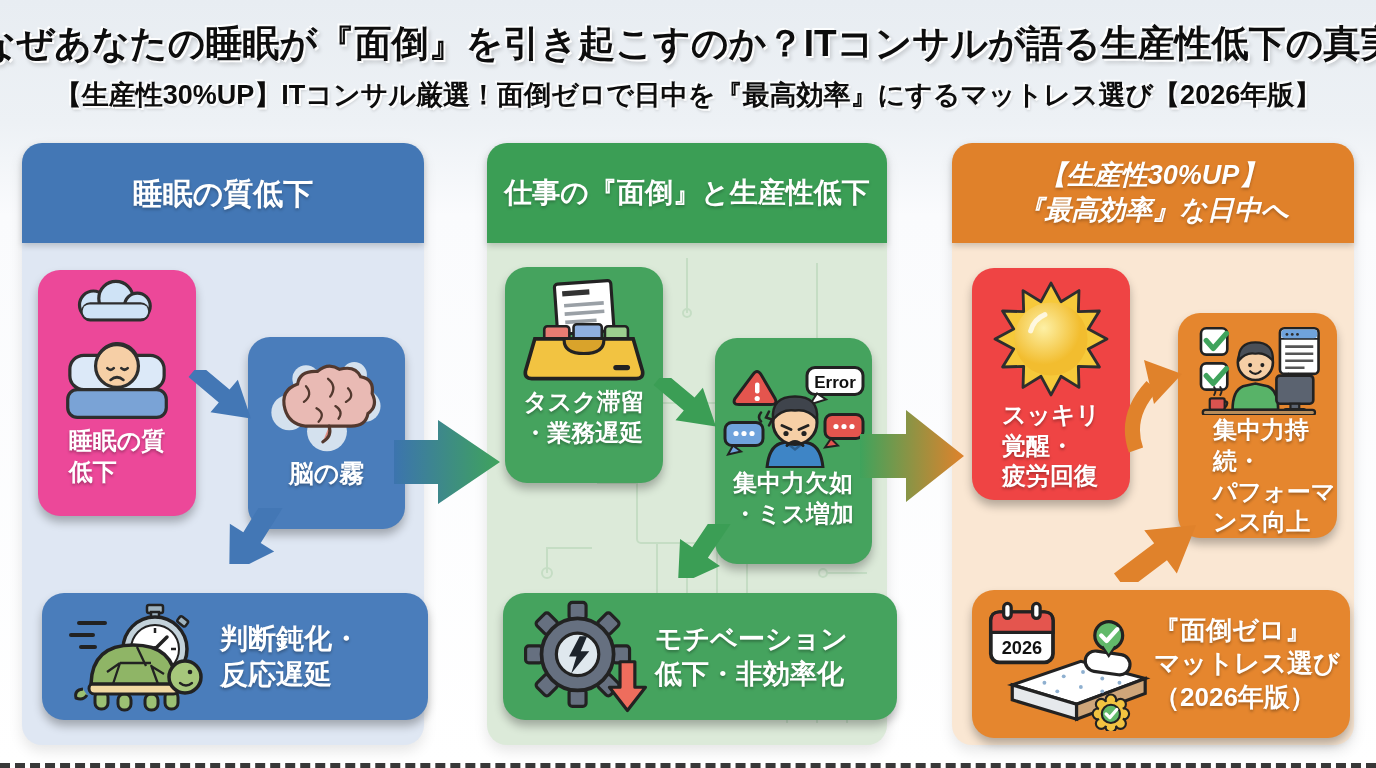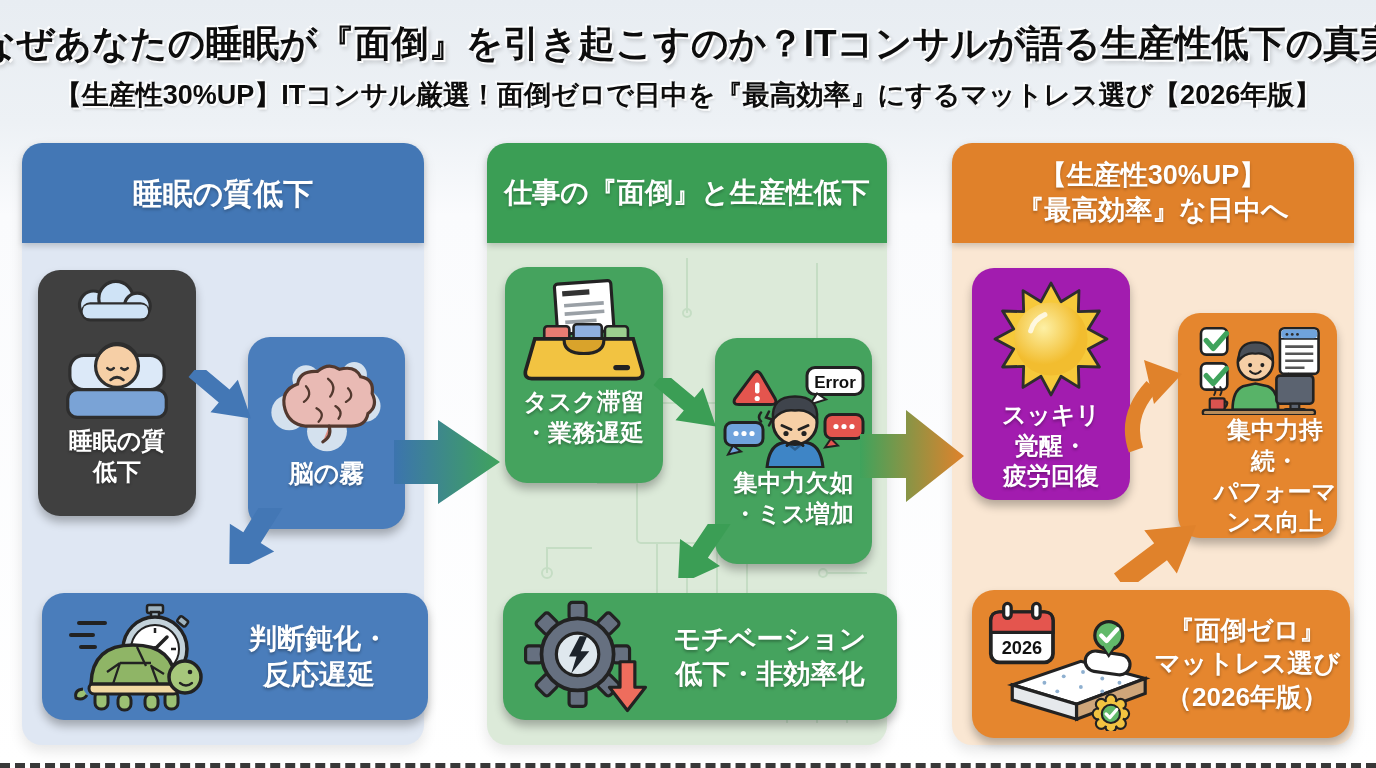--- a/index.html
+++ b/index.html
@@ -14,40 +14,40 @@
   .subtitle{font-size:27px;font-weight:bold;color:#0d0d0d;white-space:nowrap;
          text-shadow:2px 2px 0 rgba(255,255,255,.95),-2px -2px 0 rgba(255,255,255,.9),2px 3px 3px rgba(0,0,0,.15);}
   
   .col{position:absolute;top:143px;height:602px;border-radius:20px;box-shadow:0 6px 14px rgba(0,0,0,.10);}
   .col-head{position:absolute;left:0;top:0;width:100%;height:100px;border-radius:20px 20px 0 0;
             display:flex;align-items:center;justify-content:center;color:#fff;font-weight:bold;
             text-align:center;white-space:pre-line;line-height:1.3;box-shadow:0 3px 6px rgba(0,0,0,.18);
             text-shadow:0 2px 3px rgba(0,0,0,.25);}
   .card{position:absolute;border-radius:22px;box-shadow:0 6px 10px rgba(0,0,0,.28);
         display:flex;flex-direction:column;align-items:center;justify-content:flex-start;}
-  .card-label{color:#fff;font-weight:bold;text-align:center;white-space:pre-line;line-height:1.28;
+  .card-label{color:#fff;font-weight:bold;text-align:left;white-space:pre-line;line-height:1.28;
               text-shadow:0 2px 3px rgba(0,0,0,.3);}
   .card.wide{flex-direction:row;justify-content:flex-start;align-items:center;}
   .arrow{position:absolute;}
   .bottom-dash{position:absolute;left:0;top:763px;width:1376px;height:0;border-top:5px dashed #383838;}
 </style>
 </head>
 <body>
 
 <div class="stage">
 
   <div class="titlebox">
     <div class="title">なぜあなたの睡眠が『面倒』を引き起こすのか？ITコンサルが語る生産性低下の真実</div>
     <div class="subtitle">【生産性30%UP】ITコンサル厳選！面倒ゼロで日中を『最高効率』にするマットレス選び【2026年版】</div>
   </div>
 
   <section class="col" style="left:22px;width:402px;background:#dfe7f3;">
     <div class="col-head" style="background:#4377b5;font-size:30px;">睡眠の質低下</div>
 
-    <div class="card" style="left:16px;top:127px;width:158px;height:240px;background:#404040;padding-top:6px;">
+    <div class="card" style="left:16px;top:127px;width:158px;height:240px;background:#ec4899;padding-top:6px;">
       <svg width="132" height="150" viewBox="0 0 120 140">
         <g stroke="#2e2e2e" stroke-width="3" fill="#cfe3f6">
           <circle cx="38" cy="27" r="13"></circle>
             <circle cx="59" cy="21" r="16"></circle>
             <circle cx="79" cy="28" r="12"></circle>
           <rect x="28" y="26" width="61" height="15" rx="7"></rect>
         </g>
         <rect x="28" y="26.5" width="61" height="13" rx="6" fill="#cfe3f6"></rect>
         <rect x="16" y="74" width="88" height="32" rx="13" fill="#dce9f8" stroke="#2e2e2e" stroke-width="3"></rect>
         <circle cx="60" cy="84" r="20" fill="#f6cfa6" stroke="#2e2e2e" stroke-width="3"></circle>
@@ -195,24 +195,24 @@
         <circle cx="58" cy="55" r="20" fill="#dfe8ee" stroke="#222" stroke-width="3"></circle>
         <polygon points="60,38 50,57 57,57 52,73 69,52 61,52 67,38" fill="#1d242c"></polygon>
         <polygon points="98,62 98,86 88,86 105,108 122,86 112,86 112,62" fill="#ee6d5d" stroke="#222" stroke-width="3" stroke-linejoin="round"></polygon>
       </svg>
       <div class="card-label" style="font-size:27px;flex:1;">モチベーション
 低下・非効率化</div>
     </div>
   </section>
 
   <section class="col" style="left:952px;width:402px;background:#fae7d3;">
-    <div class="col-head" style="background:#e0812a;font-size:27px;">【生産性30%UP】
+    <div class="col-head" style="background:#e0812a;font-size:27px;font-style:italic;">【生産性30%UP】
 『最高効率』な日中へ</div>
 
-    <div class="card" style="left:20px;top:125px;width:158px;height:222px;background:#a21caf;padding-top:10px;">
+    <div class="card" style="left:20px;top:125px;width:158px;height:222px;background:#ef4444;padding-top:10px;">
       <svg width="122" height="122" viewBox="0 0 120 120">
         <defs>
             <radialGradient id="sunG" cx="40%" cy="35%">
               <stop offset="0%" stop-color="#fdf0a5"></stop>
               <stop offset="100%" stop-color="#f2bd2f"></stop>
             </radialGradient>
           </defs>
         <polygon fill="#f6c93a" stroke="#2e2e2e" stroke-width="2.8" stroke-linejoin="round" points="115,60 96.7,69.8 107.6,87.5 86.9,86.9 87.5,107.6 69.8,96.7 60,115 50.2,96.7 32.5,107.6 33.1,86.9 12.4,87.5 23.3,69.8 5,60 23.3,50.2 12.4,32.5 33.1,33.1 32.5,12.4 50.2,23.3 60,5 69.8,23.3 87.5,12.4 86.9,33.1 107.6,32.5 96.7,50.2"></polygon>
         <circle cx="60" cy="60" r="36" fill="url(#sunG)"></circle>
         <path d="M40,52 a24,24 0 0 1 14,-16" stroke="#ffffff" stroke-width="5" opacity="0.75" fill="none" stroke-linecap="round"></path>

